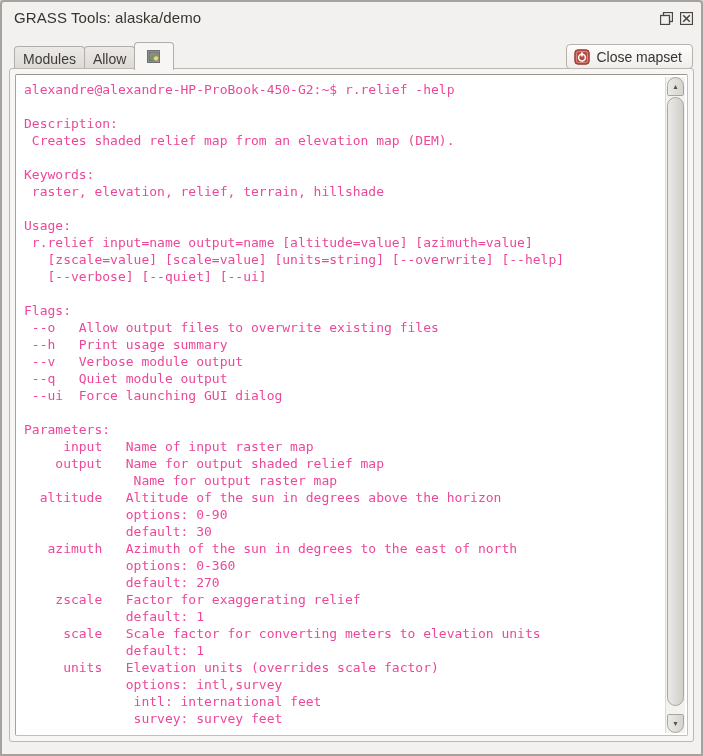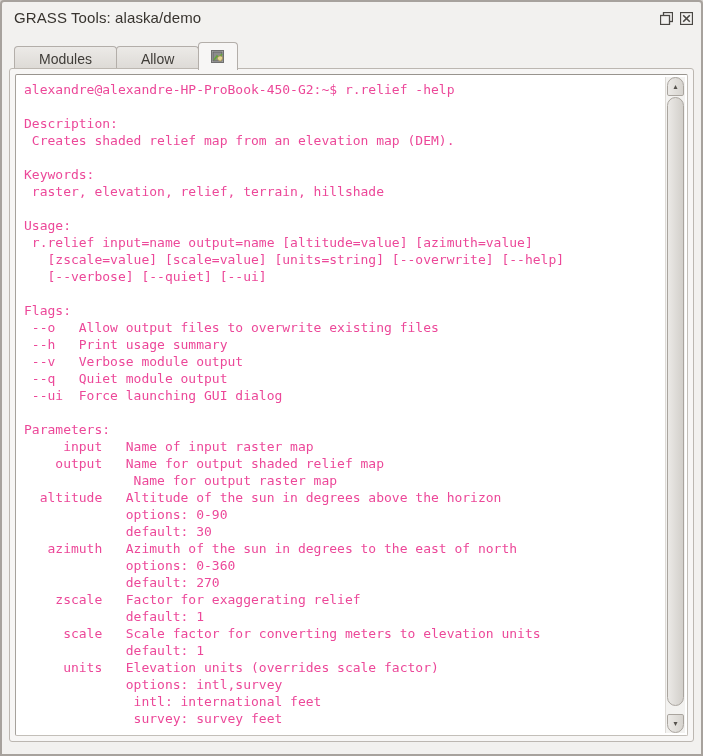--- a/index.html
+++ b/index.html
@@ -24,21 +24,21 @@
   .win-btn {
     width:14px; height:14px; display:flex; align-items:center; justify-content:center;
     background:transparent; border:none; cursor:pointer; padding:0;
   }
   .win-btn svg { display:block; }
 
   
   .tabrow { position:absolute; left:0; right:0; top:40px; height:27px; }
   .tabs { position:absolute; left:12px; bottom:-1px; display:flex; align-items:flex-end; }
   .tab {
-    height:24px; padding:0 24px; display:flex; align-items:center; justify-content:center;
+    height:24px; padding:0 8px; display:flex; align-items:center; justify-content:center;
     background:linear-gradient(#eceae7,#dcd9d5);
     border:1px solid #b3aea9; border-bottom:none;
     border-radius:4px 4px 0 0;
     font-size:14px; color:#3f3c38;
     margin-right:-1px; cursor:pointer;
   }
   .tab.active {
     height:28px;
     background:#f7f6f5;
     position:relative; z-index:3;
@@ -137,20 +137,31 @@
         <span class="tab-icon">
           <svg width="16" height="16" viewBox="0 0 16 16">
             <rect x="1.5" y="1.5" width="12" height="12" fill="#aeaeae" stroke="#6f6f6f" stroke-width="1"></rect>
             <rect x="3" y="3" width="9" height="9" fill="#8c8c8c" stroke="#5e5e5e" stroke-width="0.8"></rect>
             <path d="M4 11 L7 7 L9 9 L12 5" stroke="#63a33a" stroke-width="1.6" fill="none"></path>
             <path d="M7.5 9.5 c0-1.5 1.2-2.6 2.6-2.6 1.2 0 2.4 0.7 2.6 2 l-1.2 2.6 c-0.6 0.8-3.9 0.6-4-2z" fill="#e3d494" stroke="#a8934e" stroke-width="0.7"></path>
           </svg>
         </span>
       </div>
     </div>
+    <button class="close-mapset">
+      <span class="mapset-icon">
+        <svg width="16" height="16" viewBox="0 0 16 16">
+          <rect x="0.8" y="0.8" width="14.4" height="14.4" rx="3" fill="#b84b41" stroke="#8e3a31" stroke-width="1"></rect>
+          <rect x="2.4" y="2.4" width="11.2" height="11.2" rx="2" fill="none" stroke="#d98f85" stroke-width="1"></rect>
+          <circle cx="8" cy="8.6" r="3.4" fill="none" stroke="#ffffff" stroke-width="1.5"></circle>
+          <line x1="8" y1="3.2" x2="8" y2="7.4" stroke="#ffffff" stroke-width="1.6"></line>
+        </svg>
+      </span>
+      <span>Close mapset</span>
+    </button>
   </div>
 
   <div class="panel">
     <div class="terminal">
       <pre>alexandre@alexandre-HP-ProBook-450-G2:~$ r.relief -help
 
 Description:
  Creates shaded relief map from an elevation map (DEM).
 
 Keywords:

